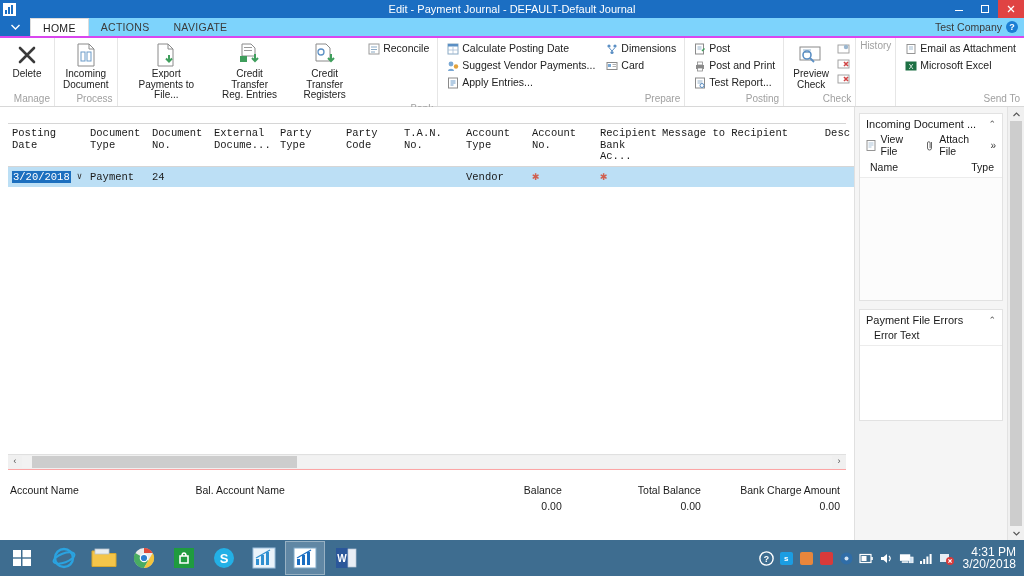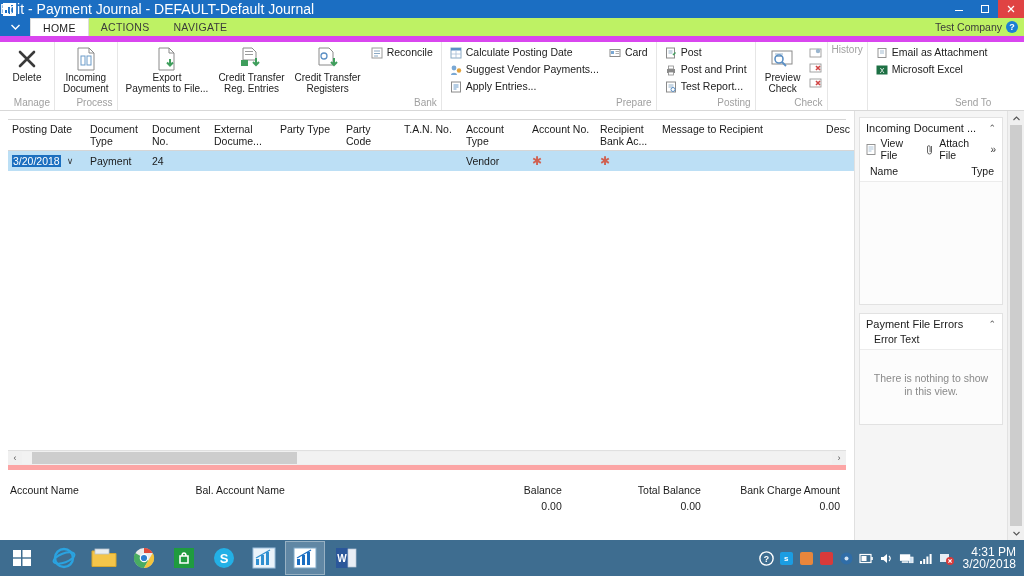--- a/index.html
+++ b/index.html
@@ -9,28 +9,28 @@
     font-size:11px;color:#1a1a1a;
     background:linear-gradient(180deg,#7d96a8 0%,#52748e 60%,#3f6283 100%);
     position:relative;
   }
   .win{position:absolute;left:0;top:0;width:1024px;height:540px;background:#ffffff;display:flex;flex-direction:column;}
 
   
   .titlebar{height:18px;background:#1b6ec2;display:flex;align-items:center;position:relative;flex:0 0 auto;}
   .app-logo{width:18px;height:18px;display:flex;align-items:center;justify-content:center;}
   .app-logo svg{display:block;}
-  .title-text{position:absolute;left:0;right:0;text-align:left;color:#ffffff;font-size:14px;line-height:18px;}
+  .title-text{position:absolute;left:0;right:0;text-align:center;color:#ffffff;font-size:11px;line-height:18px;}
   .wbtns{margin-left:auto;display:flex;height:18px;z-index:2;}
   .wbtn{width:26px;height:18px;display:flex;align-items:center;justify-content:center;color:#fff;font-size:11px;}
   .wbtn.close{background:#e04343;}
   .wbtn svg{display:block;}
 
   
-  .tabrow{height:18px;background:#bef264;display:flex;align-items:stretch;position:relative;border-bottom:6px solid #d946ef;flex:0 0 auto;}
+  .tabrow{height:18px;background:#7dd3fc;display:flex;align-items:stretch;position:relative;border-bottom:2px solid #d946ef;flex:0 0 auto;}
   .qab{width:30px;background:#1b6ec2;display:flex;align-items:center;justify-content:center;}
   .qab svg{display:block;}
   .tab{padding:0 12px;display:flex;align-items:center;font-size:10.5px;color:#3b3b3b;letter-spacing:.3px;}
   .tab.active{background:#ffffff;border-left:1px solid #dcdcdc;border-right:1px solid #dcdcdc;border-top:1px solid #dcdcdc;position:relative;top:0;color:#1a1a1a;}
   .company{margin-left:auto;display:flex;align-items:center;gap:4px;padding-right:6px;color:#3b3b3b;font-size:10.5px;}
   .help-circ{width:12px;height:12px;border-radius:50%;background:#1b7fd4;color:#fff;font-size:9px;font-weight:bold;display:flex;align-items:center;justify-content:center;}
 
   
   .ribbon{height:68px;background:#ffffff;border-bottom:1px solid #d8d8d8;display:flex;align-items:stretch;flex:0 0 auto;}
   .grp{display:flex;flex-direction:column;justify-content:space-between;border-right:1px solid #e6e6e6;padding:2px 4px 0 4px;position:relative;}
@@ -48,21 +48,21 @@
 
   
   .content{flex:1;display:flex;min-height:0;background:#fff;position:relative;}
   .left{flex:1;display:flex;flex-direction:column;min-width:0;background:#fff;}
   .batchrow{display:flex;align-items:center;gap:6px;padding:6px 0 5px 10px;font-size:11px;}
   .batch-label{color:#1a1a1a;}
   .combo{width:108px;height:15px;border:1px solid #a9a9a9;background:#fff;display:flex;align-items:center;padding:0 2px;font-size:11px;}
   .combo .val{flex:1;padding-left:2px;}
   .combo .cv{width:12px;text-align:center;color:#444;font-size:9px;}
 
-  .gridwrap{flex:1;display:flex;flex-direction:column;margin:8px 8px 0 8px;border-top:1px solid #d6d6d6;border-bottom:5px solid #fca5a5;min-height:0;position:relative;}
+  .gridwrap{flex:1;display:flex;flex-direction:column;margin:16px 8px 0 8px;border-top:1px solid #d6d6d6;border-bottom:1px solid #fca5a5;min-height:0;position:relative;font-family:Liberation Mono, monospace;}
   table.grid{width:100%;border-collapse:collapse;table-layout:fixed;}
   table.grid th{font-weight:normal;font-size:10.5px;color:#1a1a1a;text-align:left;vertical-align:top;padding:4px 4px 3px 4px;border-bottom:1px solid #d6d6d6;line-height:11.5px;}
   table.grid td{font-size:10.5px;padding:3px 4px;height:14px;vertical-align:middle;}
   tr.rowsel td{background:#bcdff5;}
   .datecell{display:flex;align-items:center;gap:2px;}
   .datesel{background:#1c6fbf;color:#fff;padding:0 1px;}
   .dd{color:#333;font-size:9px;padding-left:4px;}
   .req{color:#d06050;font-size:12px;line-height:10px;}
   .gridfill{flex:1;background:#fff;}
   .hscroll{height:14px;background:#f0f0f0;border-top:1px solid #e0e0e0;display:flex;align-items:center;}
@@ -286,20 +286,31 @@
             <span class="ico">
               <svg width="12" height="12" viewBox="0 0 12 12">
                   <rect x="1.5" y="1" width="9" height="10" fill="#fff" stroke="#8a8a8a" stroke-width="1"></rect>
                   <path d="M3.5 4 h5 M3.5 6 h5 M3.5 8 h3" stroke="#6b9bc9" stroke-width="1"></path>
                 </svg>
             </span>
             <span>Apply Entries...</span>
           </div>
         </div>
         <div class="smallcol">
+          <div class="smallbtn">
+            <span class="ico">
+              <svg width="12" height="12" viewBox="0 0 12 12">
+                  <circle cx="3" cy="3" r="1.6" fill="#5b8fc4"></circle>
+                  <circle cx="9" cy="3" r="1.6" fill="#5b8fc4"></circle>
+                  <circle cx="6" cy="9.5" r="1.6" fill="#5b8fc4"></circle>
+                  <path d="M3 4.6 L6 8 M9 4.6 L6 8" stroke="#5b8fc4" stroke-width="1"></path>
+                </svg>
+            </span>
+            <span>Dimensions</span>
+          </div>
           <div class="smallbtn">
             <span class="ico">
               <svg width="12" height="12" viewBox="0 0 12 12">
                   <rect x="1" y="2.5" width="10" height="7" fill="#fff" stroke="#8a8a8a" stroke-width="1"></rect>
                   <rect x="2" y="4" width="3" height="3" fill="#7aa8d4"></rect>
                   <path d="M6.5 4.5 h3.5 M6.5 6.5 h3.5" stroke="#9a9a9a" stroke-width=".8"></path>
                 </svg>
             </span>
             <span>Card</span>
           </div>
@@ -541,23 +552,20 @@
       </div>
 
       <div class="fb" id="fb-errors">
         <div class="fb-head">
           <span class="t">Payment File Errors</span>
           <span class="chev">⌃</span>
         </div>
         <div class="fb-cols" style="padding-left:14px;">
           <span class="c1">Error Text</span>
         </div>
-        <div class="fb-body">
-          <div class="fb-empty">There is nothing to show in this view.</div>
-        </div>
       </div>
     </div>
 
     <div class="vscroll">
       <span class="vs-arrow">
         <svg width="7" height="5" viewBox="0 0 7 5">
             <path d="M.5 4 L3.5 1 L6.5 4" stroke="#555" fill="none" stroke-width="1.1"></path>
           </svg>
       </span>
       <span class="vs-track"></span>

